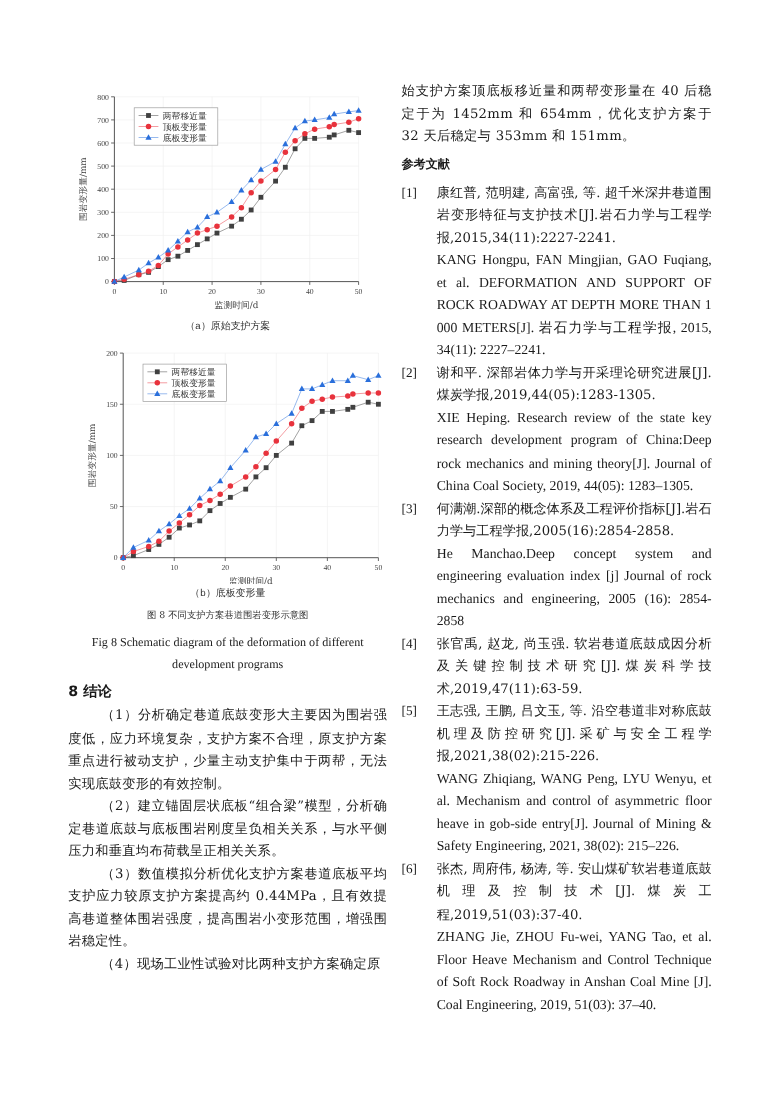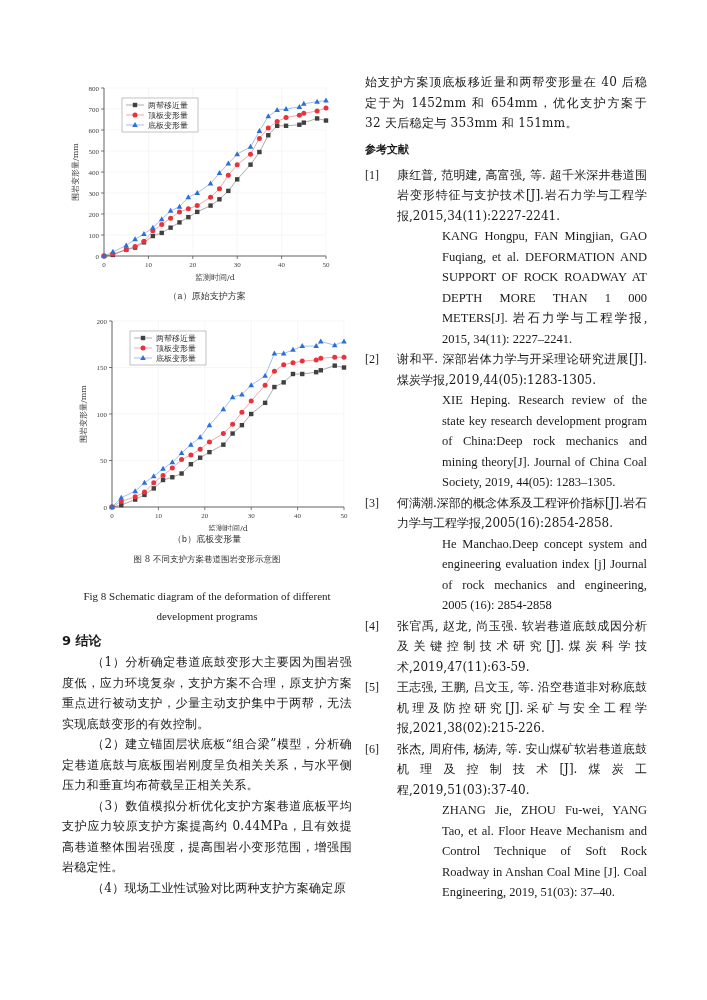--- a/index.html
+++ b/index.html
@@ -4,29 +4,29 @@
 <style>
   html, body { margin:0; padding:0; background:#ffffff; }
   body { width:707px; height:1000px; position:relative; overflow:hidden;
          font-family:"DejaVu Serif","Liberation Serif",serif; color:#1a1a1a; }
   .col-left { position:absolute; left:62px; top:78px; width:290px; }
   .col-right { position:absolute; left:365px; top:72px; width:282px; }
   .chart { position:relative; width:290px; }
   .chart svg { display:block; }
   .subcap { text-align:center; font-size:9px; color:#333; margin-top:2px;font-family:Liberation Mono, monospace; }
   .figcap-cn { text-align:center; font-size:8.5px; color:#333; margin-top:8px; }
-  .figcap-en { text-align:center; font-family:"Liberation Serif",serif; font-size:11px; line-height:20px; margin-top:20px; color:#222; }
+  .figcap-en { text-align:center; font-family:"Liberation Serif",serif; font-size:11px; line-height:20px; margin-top:8px; color:#222; }
   h2.sec { font-family:"DejaVu Sans","Liberation Sans",sans-serif; font-size:13px; font-weight:bold; margin:6px 0 2px 0; }
   p.body { font-size:12px; line-height:20.5px; margin:0; text-align:justify; letter-spacing:0.3px; }
   p.indent { text-indent:2em; }
   p.item { text-indent:2.5em; }
   .refs-title { font-family:"DejaVu Sans","Liberation Sans",sans-serif; font-size:11px; font-weight:bold; margin:8px 0 8px 0; }
   .ref { position:relative; padding-left:32px; font-size:12px; line-height:20.5px; text-align:justify; }
   .ref .num { position:absolute; left:0; top:0; font-family:"Liberation Serif",serif; }
-  .ref .en { font-family:"Liberation Serif",serif; font-size:12.5px;margin-left:45px; }
+  .ref .en { font-family:"Liberation Serif",serif; font-size:12.5px; }
   .axis-text { font-family:"Liberation Serif",serif; font-size:7px; fill:#444; }
   .axis-label { font-family:"DejaVu Serif",serif; font-size:8px; fill:#444; }
   .legend-text { font-family:"DejaVu Serif",serif; font-size:8px; fill:#333; }
 </style>
 </head>
 <body>
 
 <div class="col-left">
   <div class="chart">
     <svg id="chart0" width="290" height="210">
@@ -292,21 +292,21 @@
         <polygon points="81,46 78.2,51 83.8,51" fill="#2a6fdb"></polygon>
         <text x="94" y="52" class="legend-text">底板变形量</text>
       </svg>
     <div class="subcap">（b）底板变形量</div>
   </div>
   <div class="figcap-cn">图 8  不同支护方案巷道围岩变形示意图</div>
   <div class="figcap-en">
     <div>Fig 8 Schematic diagram of the deformation of different</div>
     <div>development programs</div>
   </div>
-  <h2 class="sec">9  结论</h2>
+  <h2 class="sec">8  结论</h2>
   <p class="body item">（1）分析确定巷道底鼓变形大主要因为围岩强度低，应力环境复杂，支护方案不合理，原支护方案重点进行被动支护，少量主动支护集中于两帮，无法实现底鼓变形的有效控制。</p>
   <p class="body item">（2）建立锚固层状底板“组合梁”模型，分析确定巷道底鼓与底板围岩刚度呈负相关关系，与水平侧压力和垂直均布荷载呈正相关关系。</p>
   <p class="body item">（3）数值模拟分析优化支护方案巷道底板平均支护应力较原支护方案提高约 0.44MPa，且有效提高巷道整体围岩强度，提高围岩小变形范围，增强围岩稳定性。</p>
   <p class="body item">（4）现场工业性试验对比两种支护方案确定原</p>
 </div>
 
 <div class="col-right">
   <p class="body">始支护方案顶底板移近量和两帮变形量在 40 后稳定于为 1452mm 和 654mm，优化支护方案于 32 天后稳定与 353mm 和 151mm。</p>
   <div class="refs-title">参考文献</div>
   <div class="ref">
@@ -324,20 +324,21 @@
     <div>何满潮.深部的概念体系及工程评价指标[J].岩石力学与工程学报,2005(16):2854-2858.</div>
     <div class="en">He Manchao.Deep concept system and engineering evaluation index [j] Journal of rock mechanics and engineering, 2005 (16): 2854-2858</div>
   </div>
   <div class="ref">
     <span class="num">[4]</span>
     <div>张官禹, 赵龙, 尚玉强. 软岩巷道底鼓成因分析及关键控制技术研究[J].煤炭科学技术,2019,47(11):63-59.</div>
   </div>
   <div class="ref">
     <span class="num">[5]</span>
     <div>王志强, 王鹏, 吕文玉, 等. 沿空巷道非对称底鼓机理及防控研究[J].采矿与安全工程学报,2021,38(02):215-226.</div>
+    <div class="en">WANG Zhiqiang, WANG Peng, LYU Wenyu, et al. Mechanism and control of asymmetric floor heave in gob-side entry[J]. Journal of Mining &amp; Safety Engineering, 2021, 38(02): 215–226.</div>
   </div>
   <div class="ref">
     <span class="num">[6]</span>
     <div>张杰, 周府伟, 杨涛, 等. 安山煤矿软岩巷道底鼓机理及控制技术[J].煤炭工程,2019,51(03):37-40.</div>
     <div class="en">ZHANG Jie, ZHOU Fu-wei, YANG Tao, et al. Floor Heave Mechanism and Control Technique of Soft Rock Roadway in Anshan Coal Mine [J]. Coal Engineering, 2019, 51(03): 37–40.</div>
   </div>
 
 </div>
 
 </body></html>

